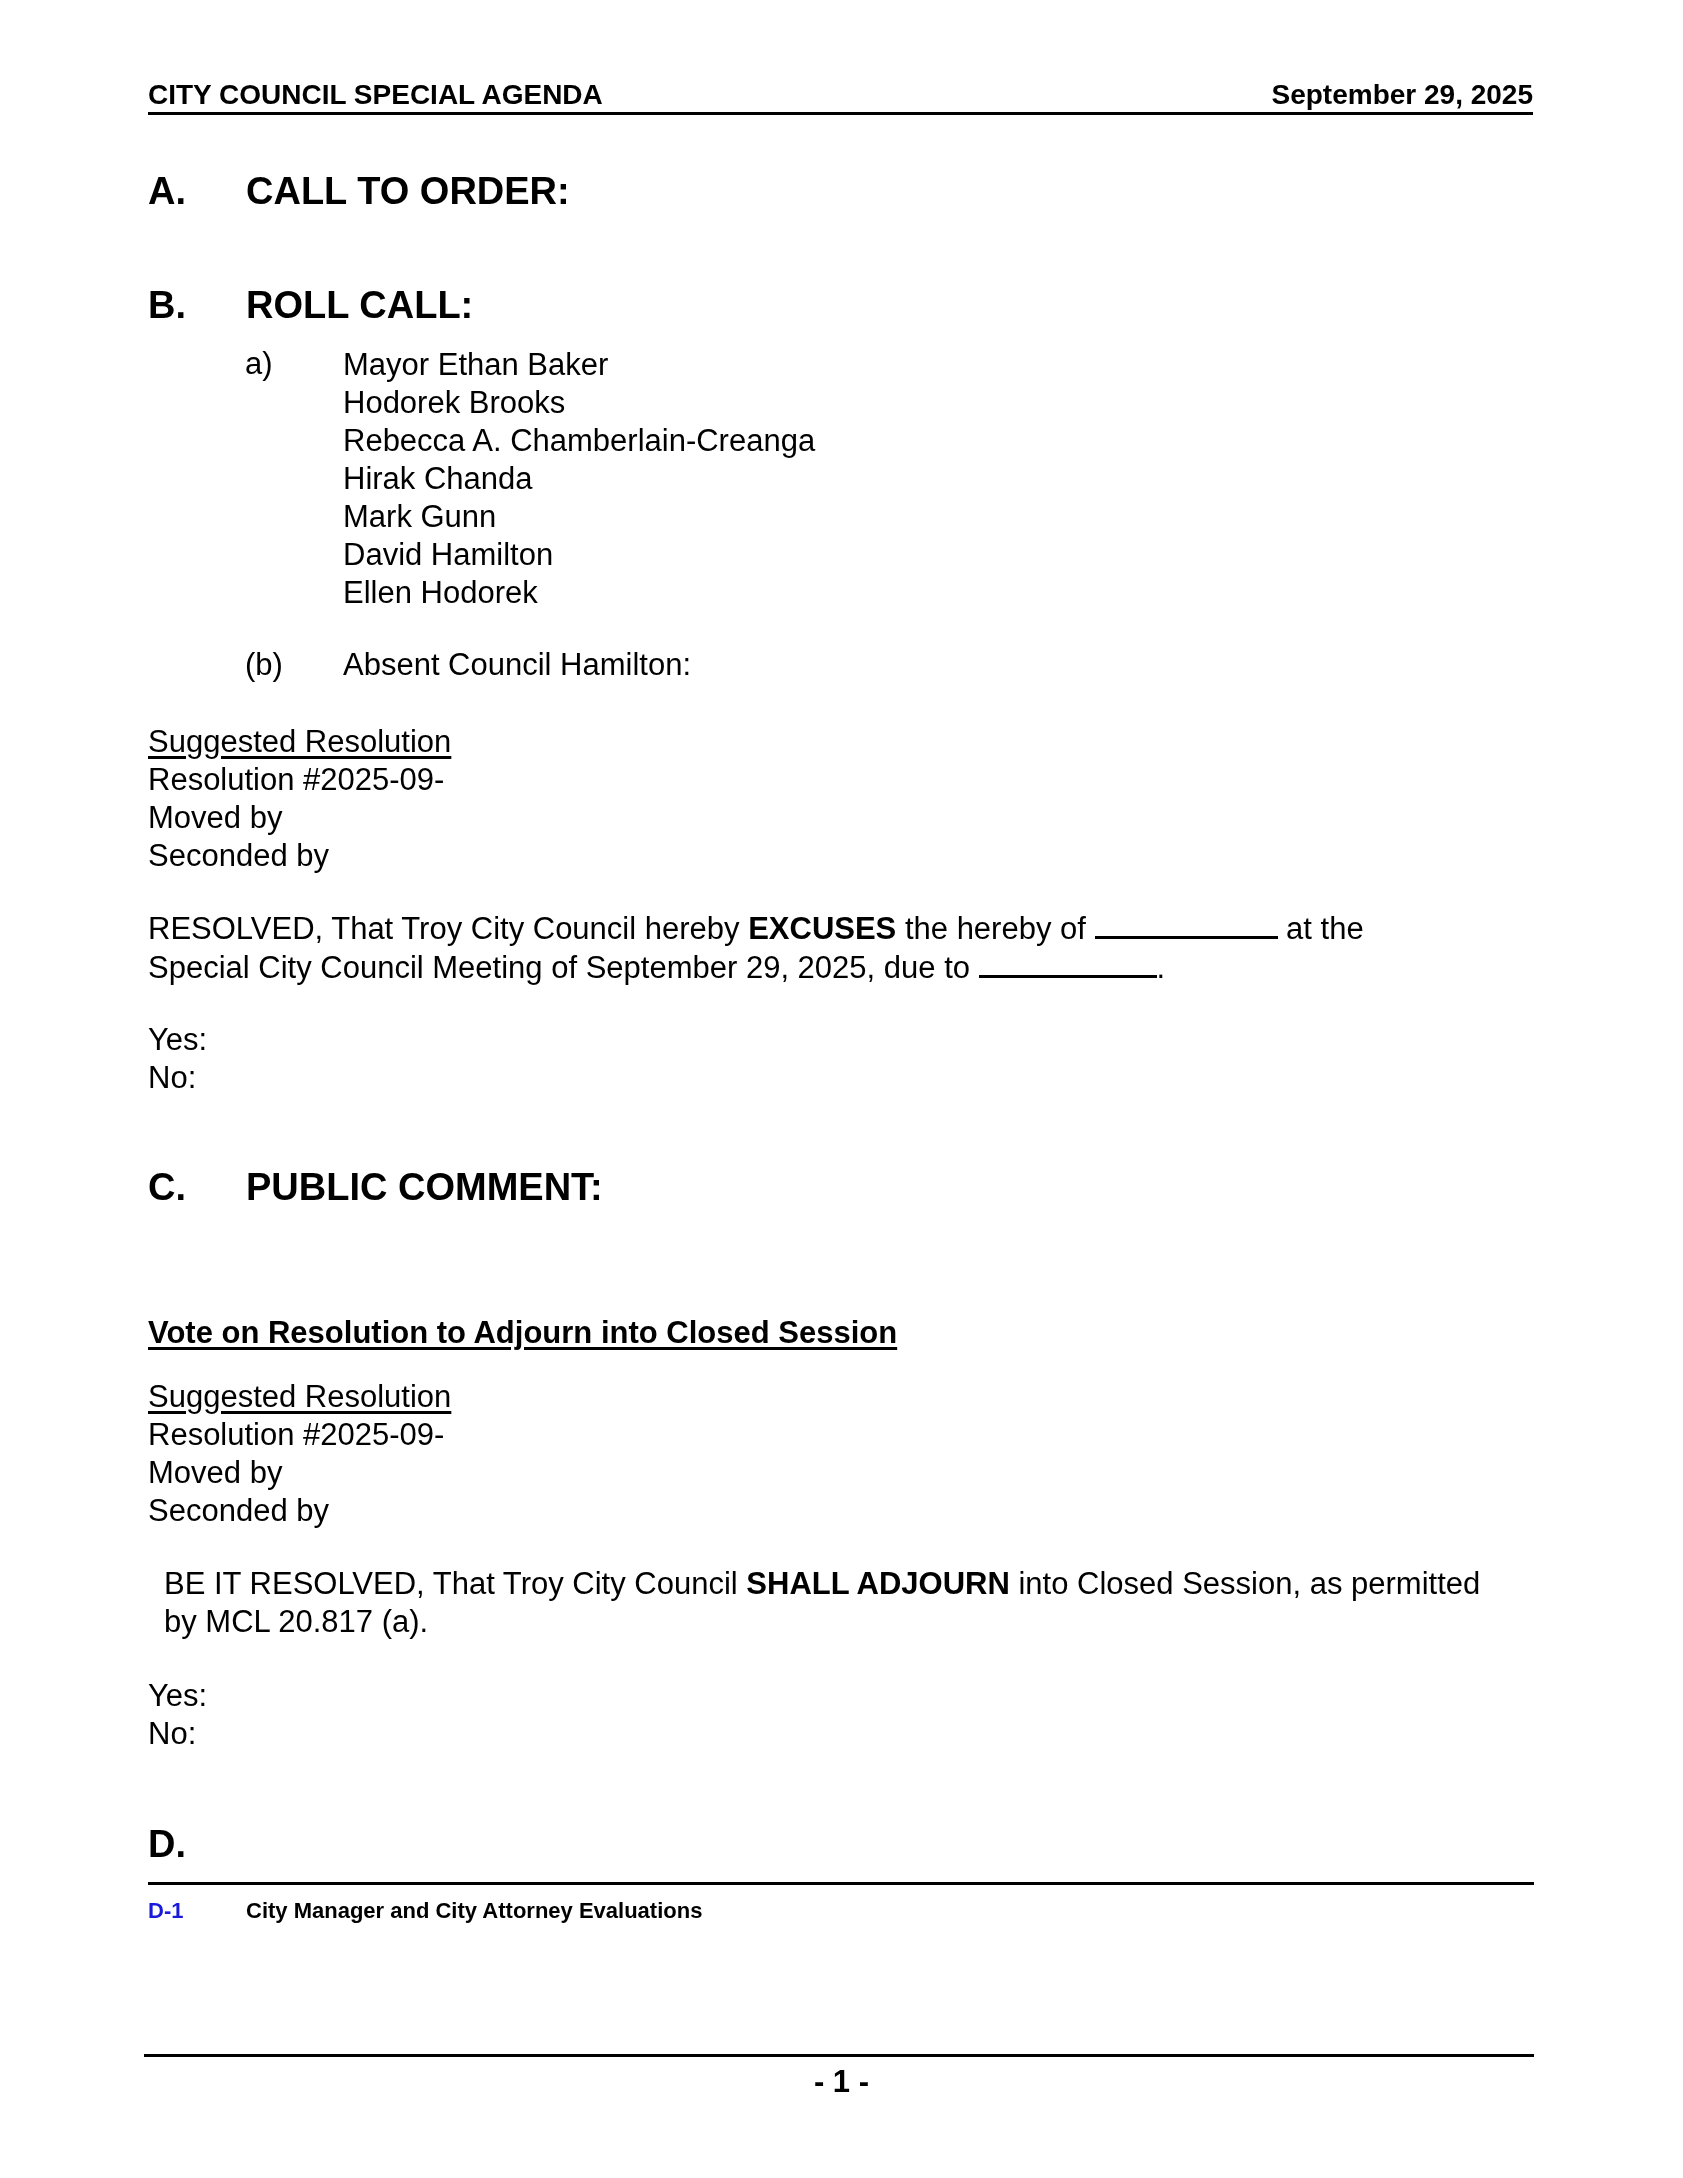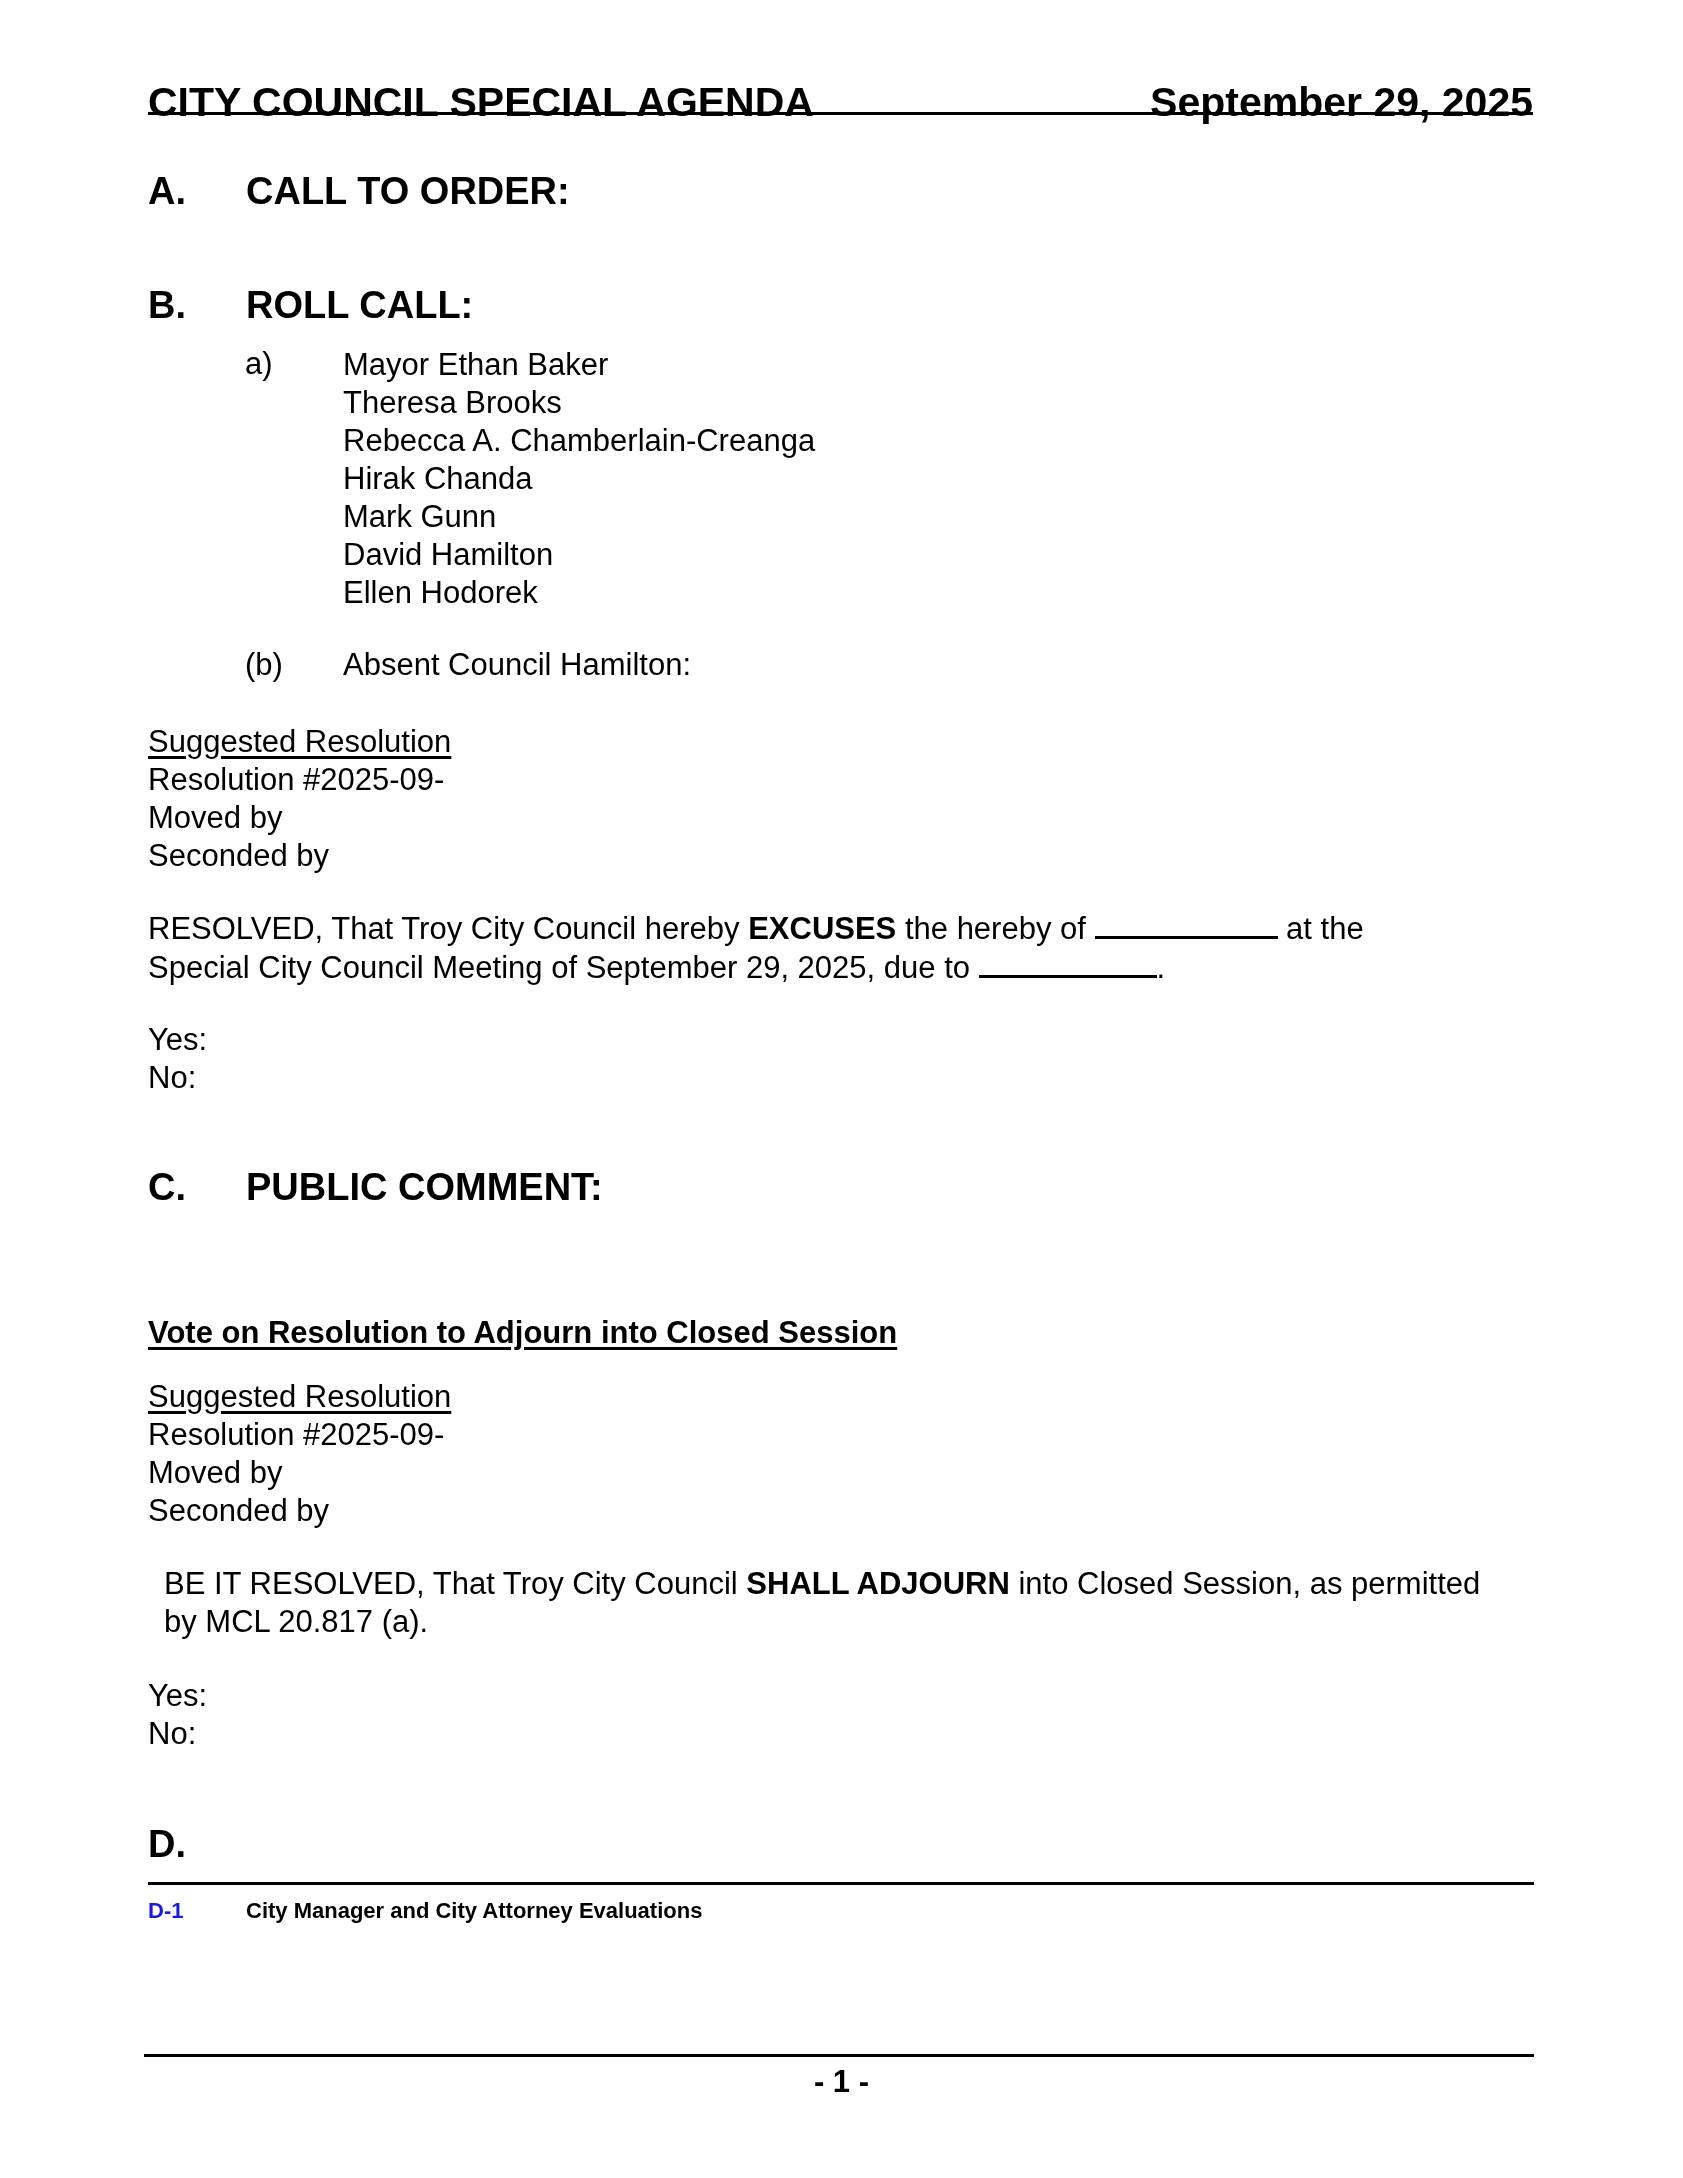--- a/index.html
+++ b/index.html
@@ -1,19 +1,19 @@
 <!DOCTYPE html>
 <html><head>
 <meta charset="utf-8">
 <style>
   html, body { margin: 0; padding: 0; background: #ffffff; }
   body { width: 1683px; height: 2178px; position: relative; overflow: hidden;
          font-family: "Liberation Sans", sans-serif; color: #000; }
   .abs { position: absolute; white-space: nowrap; }
-  .hdr { font-weight: bold; font-size: 41px; top: 79px; }
+  .hdr { font-weight: bold; font-size: 28px; top: 79px; }
   .hdr-rule { position: absolute; left: 148px; width: 1385px; top: 112px; height: 3px; background: #000; }
   .h1 { font-weight: bold; font-size: 38px; }
   .h1 .letter { position: absolute; left: 0; }
   .h1 .title { position: absolute; left: 98px; }
   .body { font-size: 31px; }
   .u { text-decoration: underline; text-underline-offset: 4px; }
   .b { font-weight: bold; }
   .blank { display: inline-block; width: 183px; border-bottom: 3px solid #000; height: 24px; vertical-align: baseline; }
   .blank.short { width: 178px; }
   .rule { position: absolute; left: 148px; width: 1386px; height: 3px; background: #000; }
@@ -34,21 +34,21 @@
 </div>
 
 <div class="abs h1" style="left:148px; top:284px; width:792px; height:45px;">
   <span class="letter">B.</span>
   <span class="title">ROLL CALL:</span>
 </div>
 
 <div class="abs body" style="left:245px; top:346px;">a)</div>
 <div class="abs body" style="left:343px; top:346px; line-height:38px;">
   <div>Mayor Ethan Baker</div>
-  <div>Theresa Brooks</div>
+  <div>Hodorek Brooks</div>
   <div>Rebecca A. Chamberlain-Creanga</div>
   <div>Hirak Chanda</div>
   <div>Mark Gunn</div>
   <div>David Hamilton</div>
   <div>Ellen Hodorek</div>
 </div>
 
 <div class="abs body" style="left:245px; top:647px;">(b)</div>
 <div class="abs body" style="left:343px; top:647px;">Absent Council Hamilton:</div>
 

